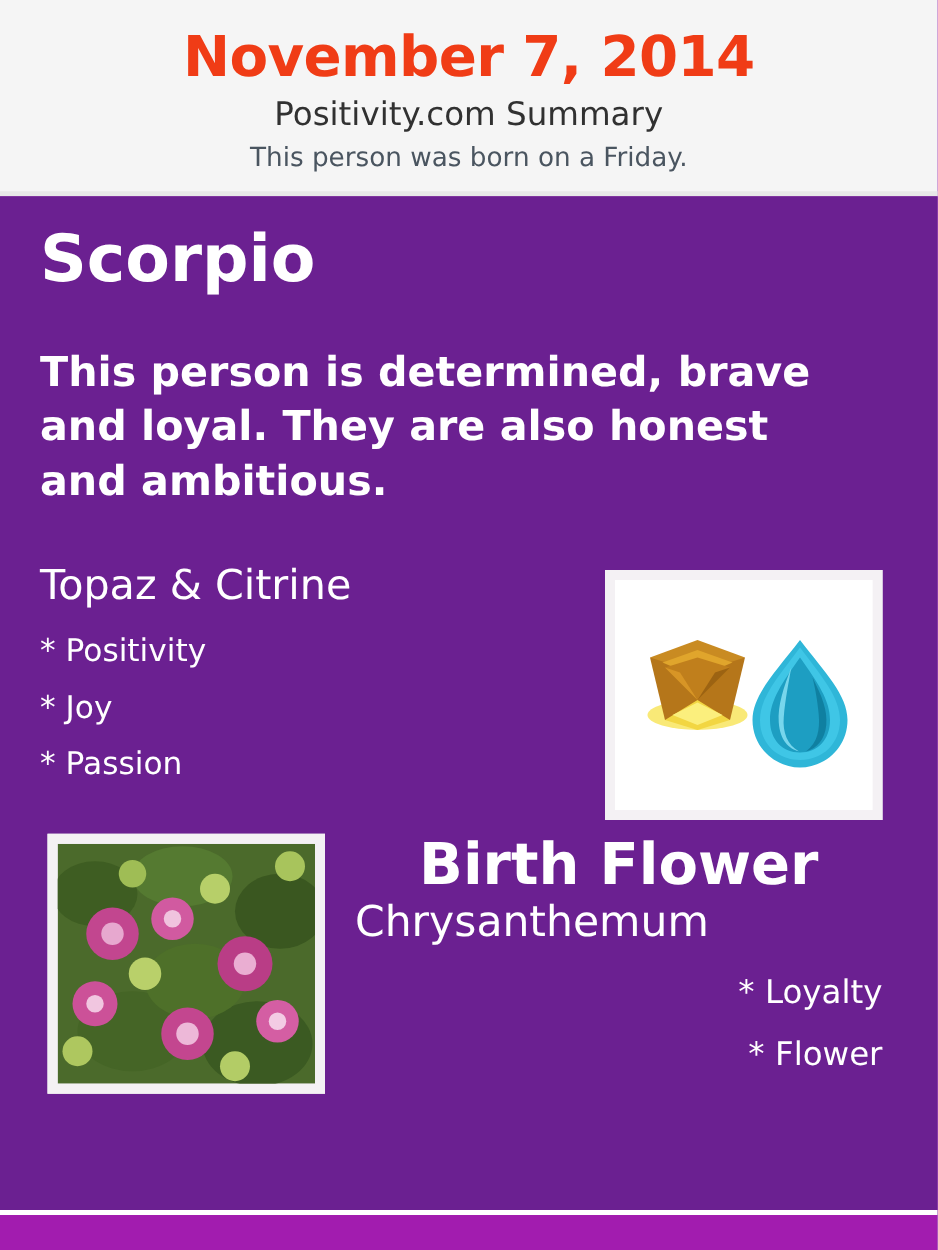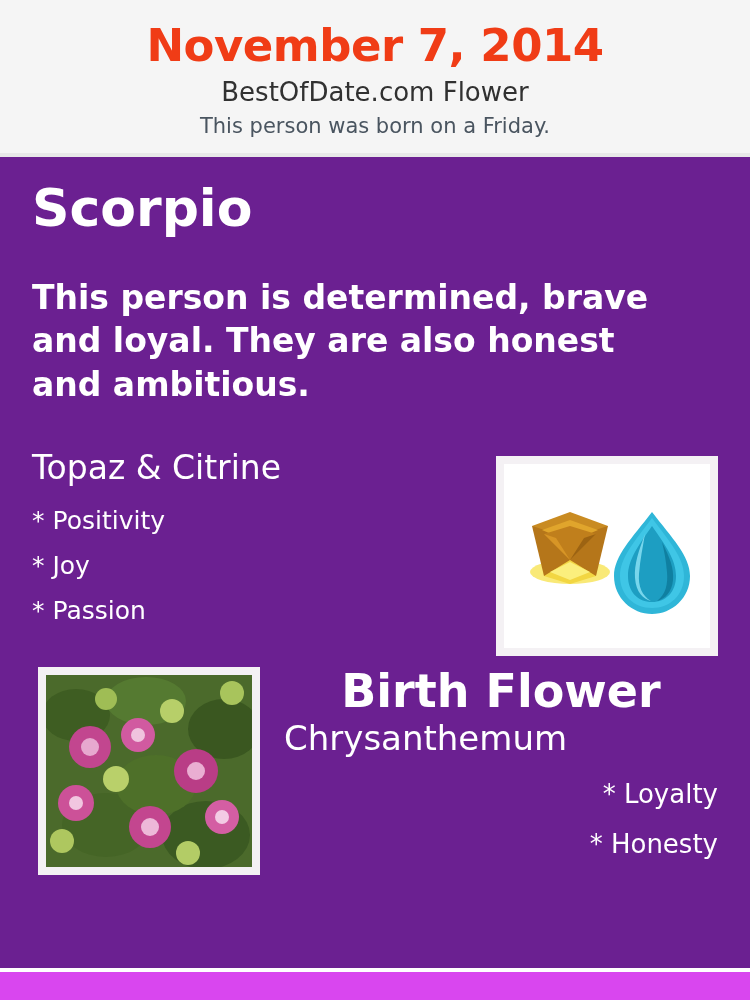--- a/index.html
+++ b/index.html
@@ -11,21 +11,21 @@
     height: 1000px;
     background: #ffffff;
     font-family: "DejaVu Sans", sans-serif;
     overflow: hidden;
   }
 
   .card {
     width: 750px;
     height: 1000px;
     position: relative;
-    background: #d946ef;
+    background: #a21caf;
     box-sizing: border-box;
   }
 
   
   .header {
     background: #f5f5f5;
     padding: 22px 0 14px 0;
     text-align: center;
     border-bottom: 4px solid #e8e8e8;
   }
@@ -46,21 +46,21 @@
     font-size: 21px;
     color: #4a5560;
     margin-top: 6px;
     line-height: 1.2;
   }
 
   
   .body {
     background: #6b2091;
     height: 815px;
-    padding: 24px 32px 0 32px;
+    padding: 24px 44px 0 32px;
     box-sizing: border-box;
     color: #ffffff;
     position: relative;
   }
 
   .sign-name {
     font-size: 52px;
     font-weight: bold;
     line-height: 1.05;
     margin: 0 0 6px 0;
@@ -160,21 +160,21 @@
     background: #ffffff;
   }
 </style>
 </head>
 <body>
 
 <div class="card">
 
   <div class="header">
     <div class="header-date">November 7, 2014</div>
-    <div class="header-sub">BestOfDate.com Flower</div>
+    <div class="header-sub">Positivity.com Summary</div>
     <div class="header-note">This person was born on a Friday.</div>
   </div>
 
   <div class="body">
 
     <div class="sign-name">Scorpio</div>
     <div class="sign-desc">This person is determined, brave and loyal. They are also honest and ambitious.</div>
 
     <div class="stone-block">
       <div class="stone-sub">Topaz &amp; Citrine</div>
@@ -242,19 +242,19 @@
             <circle cx="16" cy="166" r="12" fill="#aec75f"></circle>
             <circle cx="142" cy="178" r="12" fill="#b3cc66"></circle>
             <circle cx="60" cy="24" r="11" fill="#9fbd55"></circle>
           </g>
         </svg>
       </div>
       <div class="flower-text">
         <div class="flower-title">Birth Flower</div>
         <div class="flower-sub">Chrysanthemum</div>
         <div class="flower-bullet">* Loyalty</div>
-        <div class="flower-bullet">* Honesty</div>
+        <div class="flower-bullet">* Flower</div>
       </div>
     </div>
 
     <div class="footer-strip"></div>
   </div>
 </div>
 
 </body></html>

